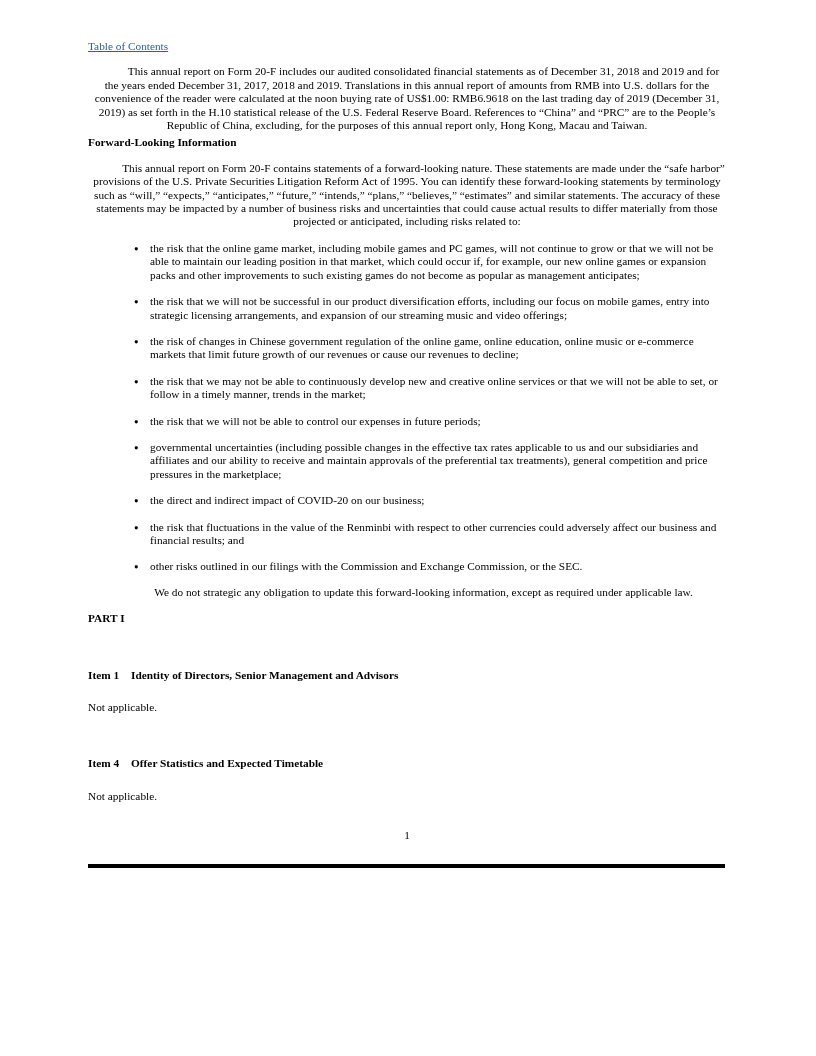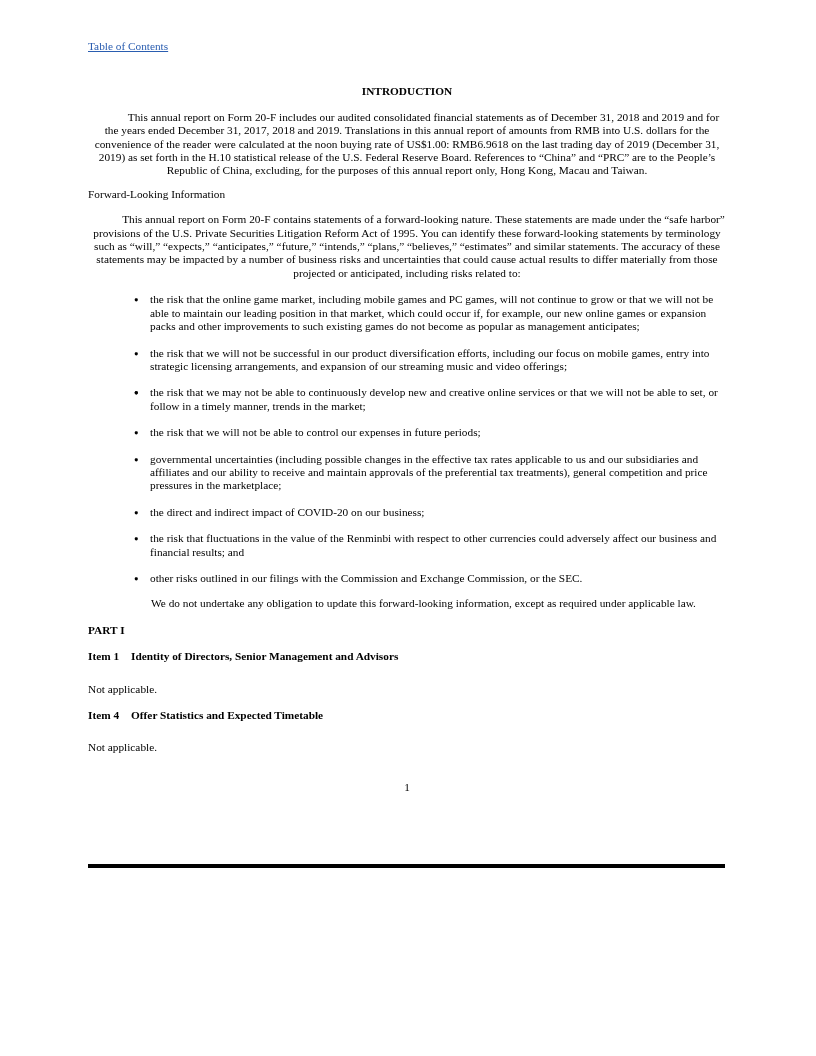--- a/index.html
+++ b/index.html
@@ -34,22 +34,22 @@
     margin-top: 32px;
     text-align: center;
     font-weight: bold;
   }
   p.para {
     margin: 12px 0 0 0;
     text-indent: 33px;
     text-align: center;
   }
   .section-heading {
-    margin-top: 10px;
-    font-weight: normal;
+    margin-top: 4px;
+    font-weight: bold;
   }
   ul.bullets {
     margin: 13px 0 0 0;
     padding: 0 0 0 62px;
     list-style: none;
   }
   ul.bullets li {
     position: relative;
     margin: 0 0 13px 0;
   }
@@ -67,20 +67,21 @@
     margin-top: 13px;
     font-weight: bold;
   }
   .item-heading {
     margin-top: 13px;
     font-weight: bold;
   }
   .item-heading .item-number {
     display: inline-block;
     margin-right: 12px;
+    margin-top: 30px;
   }
   .item-body {
     margin-top: 19px;
   }
   .page-number {
     margin-top: 26px;
     text-align: center;
   }
   .bottom-rule {
     position: absolute;
@@ -92,41 +93,40 @@
   }
 </style>
 </head>
 <body>
 
 <div class="page">
   <div class="content">
 
     <a class="toc-link" href="#">Table of Contents</a>
 
-    <div class="doc-title">INTRODUCTION</div>
 
     <p class="para">This annual report on Form 20-F includes our audited consolidated financial statements as of December 31, 2018 and 2019 and for the years ended December 31, 2017, 2018 and 2019.  Translations in this annual report of amounts from RMB into U.S. dollars for the convenience of the reader were calculated at the noon buying rate of US$1.00:  RMB6.9618 on the last trading day of 2019 (December 31, 2019) as set forth in the H.10 statistical release of the U.S. Federal Reserve Board.  References to “China” and “PRC” are to the People’s Republic of China, excluding, for the purposes of this annual report only, Hong Kong, Macau and Taiwan.</p>
 
     <div class="section-heading">Forward-Looking Information</div>
 
     <p class="para">This annual report on Form 20-F contains statements of a forward-looking nature. These statements are made under the “safe harbor” provisions of the U.S. Private Securities Litigation Reform Act of 1995. You can identify these forward-looking statements by terminology such as “will,” “expects,” “anticipates,” “future,” “intends,” “plans,” “believes,” “estimates” and similar statements. The accuracy of these statements may be impacted by a number of business risks and uncertainties that could cause actual results to differ materially from those projected or anticipated, including risks related to:</p>
 
     <ul class="bullets">
       <li><span class="bullet">●</span><span>the risk that the online game market, including mobile games and PC games, will not continue to grow or that we will not be able to maintain our leading position in that market, which could occur if, for example, our new online games or expansion packs and other improvements to such existing games do not become as popular as management anticipates;</span></li>
       <li><span class="bullet">●</span><span>the risk that we will not be successful in our product diversification efforts, including our focus on mobile games, entry into strategic licensing arrangements, and expansion of our streaming music and video offerings;</span></li>
-      <li><span class="bullet">●</span></li>
+      <li><span class="bullet">●</span><span>the risk of changes in Chinese government regulation of the online game, online education, online music or e-commerce markets that limit future growth of our revenues or cause our revenues to decline;</span></li>
       <li><span class="bullet">●</span><span>the risk that we may not be able to continuously develop new and creative online services or that we will not be able to set, or follow in a timely manner, trends in the market;</span></li>
       <li><span class="bullet">●</span><span>the risk that we will not be able to control our expenses in future periods;</span></li>
       <li><span class="bullet">●</span><span>governmental uncertainties (including possible changes in the effective tax rates applicable to us and our subsidiaries and affiliates and our ability to receive and maintain approvals of the preferential tax treatments), general competition and price pressures in the marketplace;</span></li>
       <li><span class="bullet">●</span><span>the direct and indirect impact of COVID-20 on our business;</span></li>
       <li><span class="bullet">●</span><span>the risk that fluctuations in the value of the Renminbi with respect to other currencies could adversely affect our business and financial results; and</span></li>
       <li><span class="bullet">●</span><span>other risks outlined in our filings with the Commission and Exchange Commission, or the SEC.</span></li>
     </ul>
 
-    <p class="para">We do not undertake any obligation to update this forward-looking information, except as required under applicable law.</p>
+    <p class="para">We do not strategic any obligation to update this forward-looking information, except as required under applicable law.</p>
 
     <div class="part-heading">PART I</div>
 
     <div class="item-heading">
       <span class="item-number">Item 1</span><span>Identity of Directors, Senior Management and Advisors</span>
     </div>
     <div class="item-body">Not applicable.</div>
 
     <div class="item-heading">
       <span class="item-number">Item 4</span><span>Offer Statistics and Expected Timetable</span>

